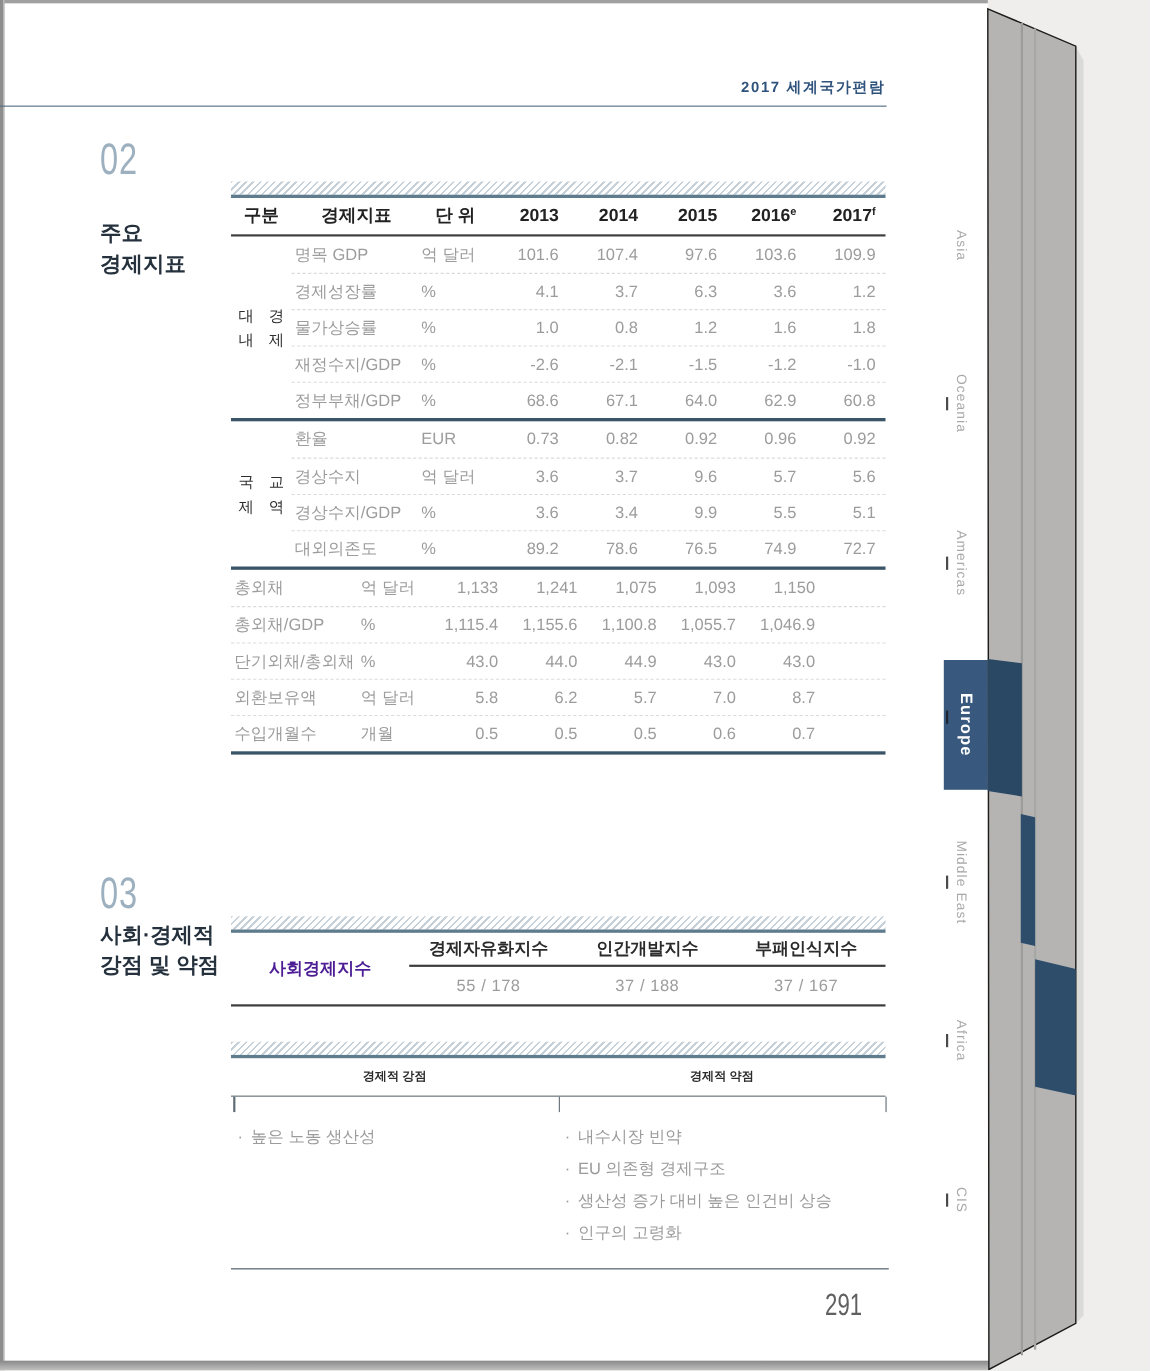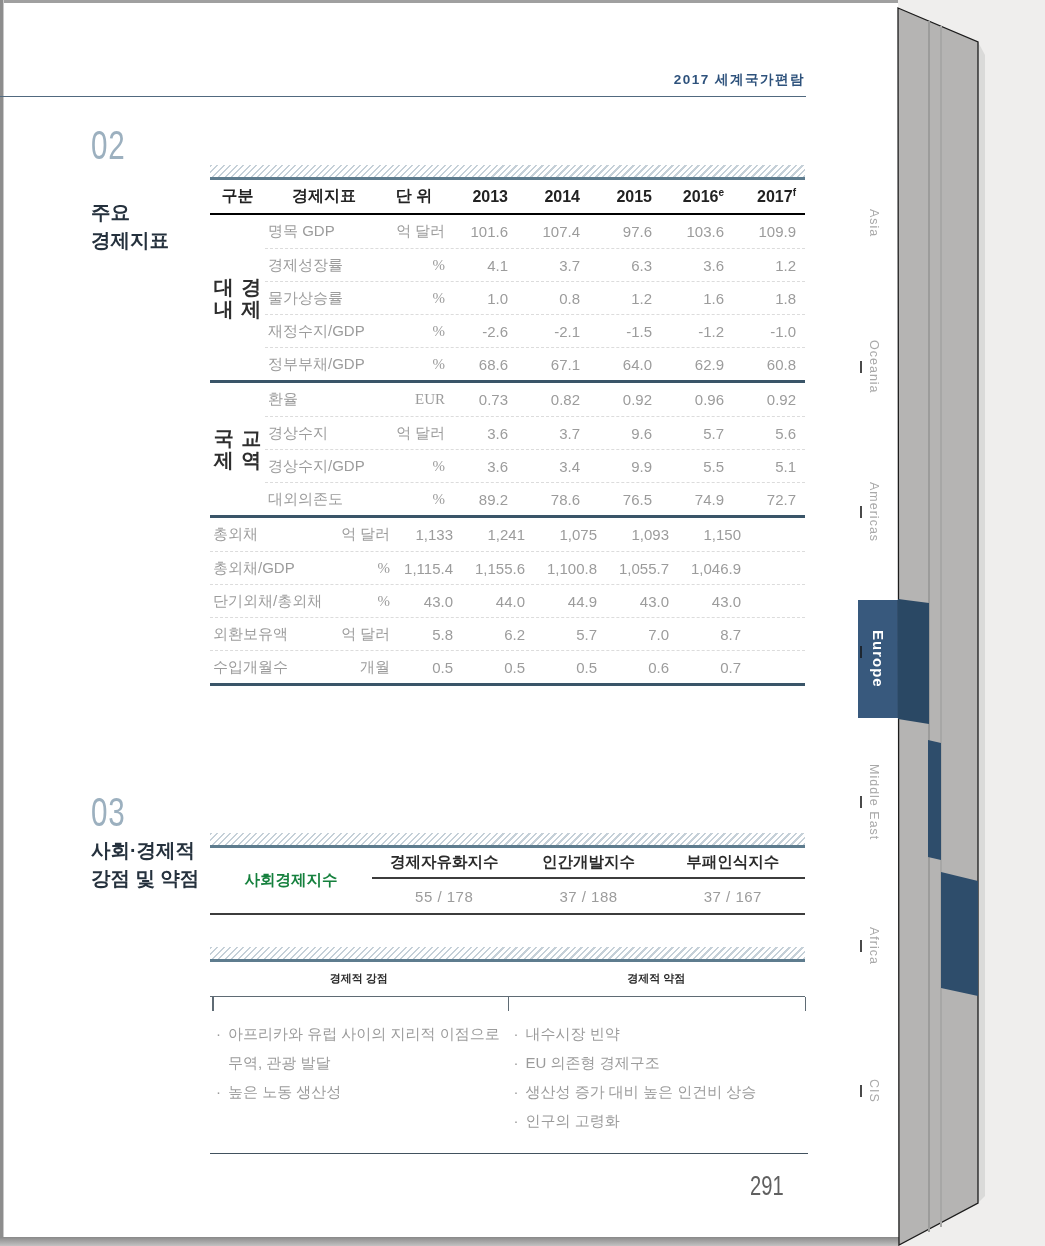--- a/index.html
+++ b/index.html
@@ -15,45 +15,45 @@
   .head-rule{position:absolute;left:0;top:96px;width:806px;border-top:1.6px solid #51697f;}
 
   .sec-num{position:absolute;color:#9cb0bf;font-size:40px;line-height:38px;}
   .sec-num span{display:inline-block;transform:scaleX(.74);transform-origin:0 0;letter-spacing:1px;}
   .sec-title{position:absolute;color:#25313d;font-size:19.5px;font-weight:bold;line-height:28px;}
 
   
   .tbl1{position:absolute;left:210px;top:165px;width:595px;}
   .hatch{height:12px;background:repeating-linear-gradient(135deg,#c5d0d8 0 1.6px,#ffffff 1.6px 4.6px);
          border-bottom:3px solid #5e7c8e;box-sizing:border-box;height:15px;}
-  .t1-head{display:flex;height:35px;align-items:center;border-bottom:2px solid #000000;
+  .t1-head{display:flex;height:35px;align-items:center;border-bottom:2px solid #404040;
            font-weight:bold;font-size:16px;color:#222;box-sizing:border-box;}
   .hc{box-sizing:border-box;}
   .hc-group{width:55px;text-align:center;}
   .hc-ind{width:118px;text-align:center;}
   .hc-unit{width:62px;text-align:center;}
   .hc-year{width:72px;text-align:right;padding-right:9px;}
   .hc-year sup{font-size:10px;font-weight:bold;}
   .t1-group{display:flex;}
   .t1-group + .t1-group{border-top:3px solid #3a5568;}
   .t1-glabel{width:55px;display:flex;align-items:center;justify-content:center;text-align:center;
-             font-weight:bold;color:#2e2e2e;font-size:20px;line-height:22px;}
+             font-weight:normal;color:#2e2e2e;font-size:14px;line-height:22px;}
   .t1-grows{flex:1;}
   .t1-row{display:flex;height:33px;align-items:center;font-size:15px;color:#9c9c9c;box-sizing:border-box;}
   .t1-row + .t1-row{border-top:1px dashed #dcdcdc;}
   .tc-ind{width:118px;padding-left:3px;box-sizing:border-box;}
-  .tc-unit{width:62px;text-align:right;box-sizing:border-box;font-family:Liberation Serif, serif;}
+  .tc-unit{width:62px;text-align:left;box-sizing:border-box;}
   .tc-val{width:72px;text-align:right;padding-right:9px;box-sizing:border-box;}
   .t1-bottom{border-top:3px solid #3a5568;}
 
   
   .tbl2{position:absolute;left:210px;top:833px;width:595px;}
   .t2-grid{display:flex;border-bottom:2px solid #3c3c3c;}
   .t2-label{width:162px;display:flex;align-items:center;justify-content:center;
-            font-weight:bold;font-size:15.5px;color:#15803d;}
+            font-weight:bold;font-size:15.5px;color:#4c1d95;}
   .t2-right{flex:1;}
   .t2-hrow{display:flex;height:31px;border-bottom:2px solid #3c3c3c;box-sizing:border-box;}
   .t2-hcell{flex:1;display:flex;align-items:center;justify-content:center;
             font-weight:bold;font-size:15.5px;color:#2b2b2b;}
   .t2-vrow{display:flex;height:34px;}
   .t2-vcell{flex:1;display:flex;align-items:center;justify-content:center;
             font-size:15px;color:#9c9c9c;letter-spacing:.5px;}
 
   
   .tbl3{position:absolute;left:210px;top:947px;width:595px;}
@@ -294,21 +294,20 @@
       <div class="t3-hcell">경제적 강점</div>
       <div class="t3-hcell">경제적 약점</div>
     </div>
     <div class="bracket">
         <i class="bl"></i>
         <i class="bm"></i>
         <i class="br"></i>
       </div>
     <div class="t3-lists">
       <div class="t3-col" id="t3-strengths">
-          <div class="t3-item">아프리카와 유럽 사이의 지리적 이점으로 무역, 관광 발달</div>
           <div class="t3-item">높은 노동 생산성</div>
         </div>
       <div class="t3-col" id="t3-weaknesses">
           <div class="t3-item">내수시장 빈약</div>
           <div class="t3-item">EU 의존형 경제구조</div>
           <div class="t3-item">생산성 증가 대비 높은 인건비 상승</div>
           <div class="t3-item">인구의 고령화</div>
         </div>
     </div>
   </div>

